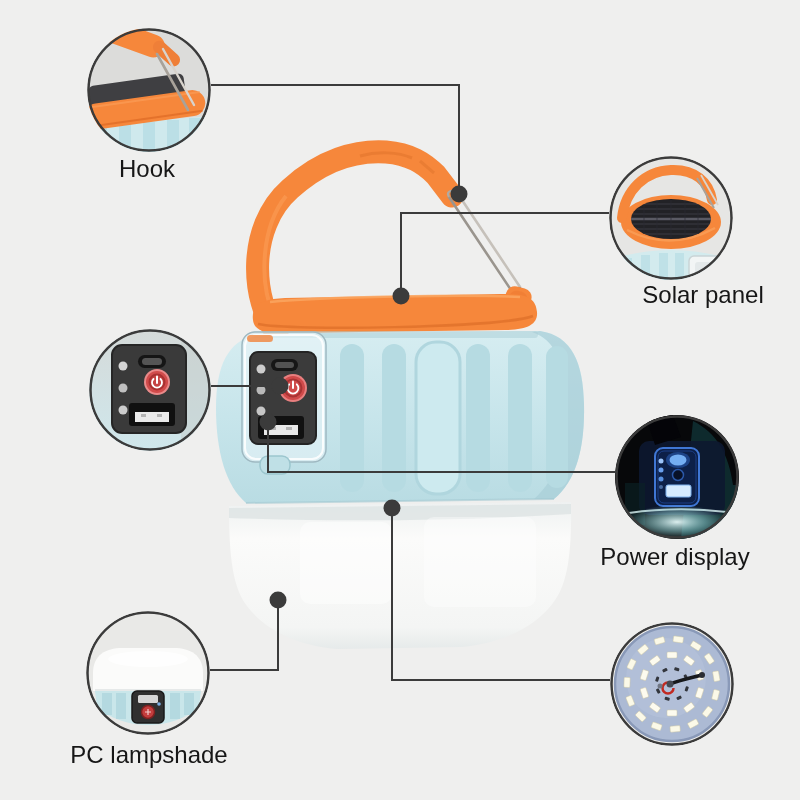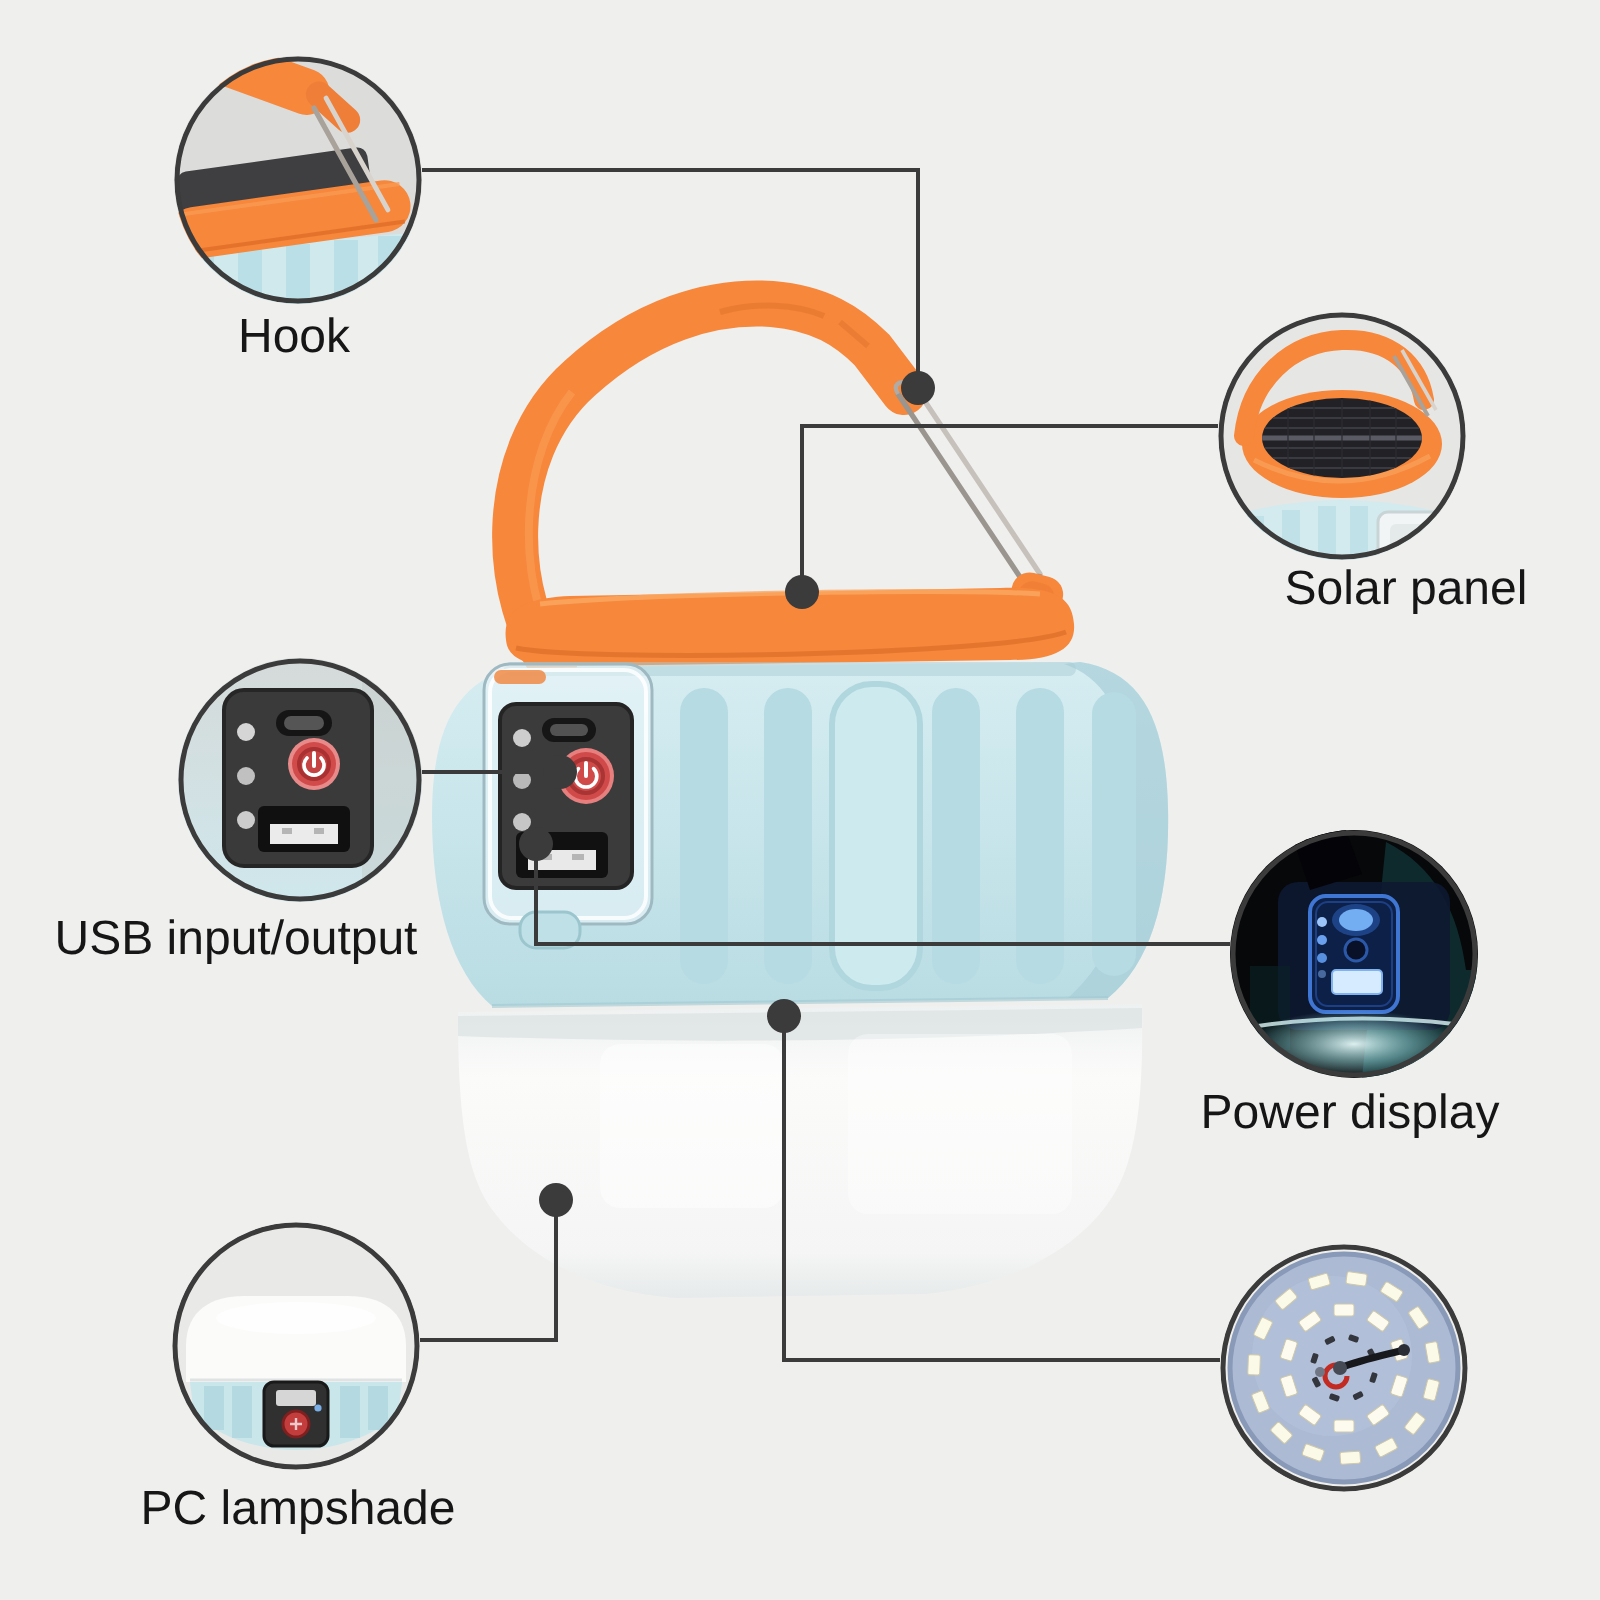--- a/index.html
+++ b/index.html
@@ -448,17 +448,16 @@
         <circle cx="60" cy="62" r="3.5" fill="#454a54"></circle>
         <circle cx="92" cy="53" r="3" fill="#2a2d33"></circle>
         <circle cx="50" cy="64" r="2.5" fill="#707684"></circle>
       </g>
       <circle cx="62" cy="62" r="60.5" fill="none" stroke="#3b3b3b" stroke-width="2.5"></circle>
     </svg>
   </div>
 
   <div class="label lb-hook">Hook</div>
   <div class="label lb-solar">Solar panel</div>
-  <div class="label lb-usb">USB input/output</div>
   <div class="label lb-pc">PC lampshade</div>
   <div class="label lb-power">Power display</div>
 
 </div>
 
 </body></html>

